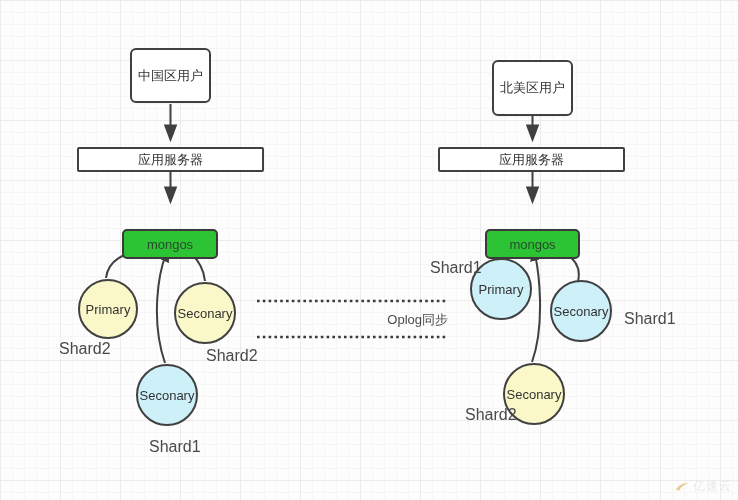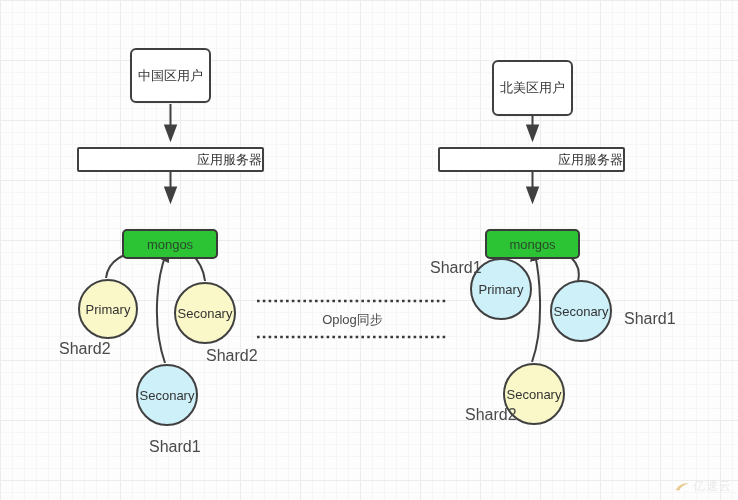--- a/index.html
+++ b/index.html
@@ -15,28 +15,28 @@
       linear-gradient(#f6f6f6 1px, transparent 1px),
       linear-gradient(90deg, #f6f6f6 1px, transparent 1px);
     background-size:60px 60px,60px 60px,12px 12px,12px 12px;
   }
   .wires{position:absolute;left:0;top:0;z-index:1;}
   .node{position:absolute;z-index:2;box-sizing:border-box;
         display:flex;align-items:center;justify-content:center;
         font-size:13px;color:#333;}
   .rect{background:#ffffff;border:2px solid #404040;border-radius:6px;
         box-shadow:0 1px 1px rgba(0,0,0,0.04);}
-  .bar{background:#ffffff;border:2px solid #404040;border-radius:2px;justify-content:flex-end;}
+  .bar{background:#ffffff;border:2px solid #404040;border-radius:2px;}
   .router{background:#2cc435;border:2px solid #3a3a3a;border-radius:5px;color:#2b4a2b;margin-top:19px;}
   .circle{border:2px solid #404040;border-radius:50%;}
   .c-yellow{background:#faf8c8;}
   .c-cyan{background:#cdf0f9;}
   .floatlabel{position:absolute;z-index:2;font-size:16px;color:#4a4a4a;white-space:nowrap;}
   .synclabel{position:absolute;z-index:2;left:257px;top:311px;width:191px;
-             text-align:center;font-size:13px;color:#4a4a4a;}
+             text-align:right;font-size:13px;color:#4a4a4a;}
   .watermark{position:absolute;z-index:3;right:6px;bottom:5px;
              display:flex;align-items:center;gap:3px;opacity:0.55;}
   .watermark .wm-text{font-size:12px;color:#d9d9d9;letter-spacing:1px;}
 </style>
 </head>
 <body>
 
 <div class="canvas">
 
   <svg class="wires" width="738" height="500" viewBox="0 0 738 500">

